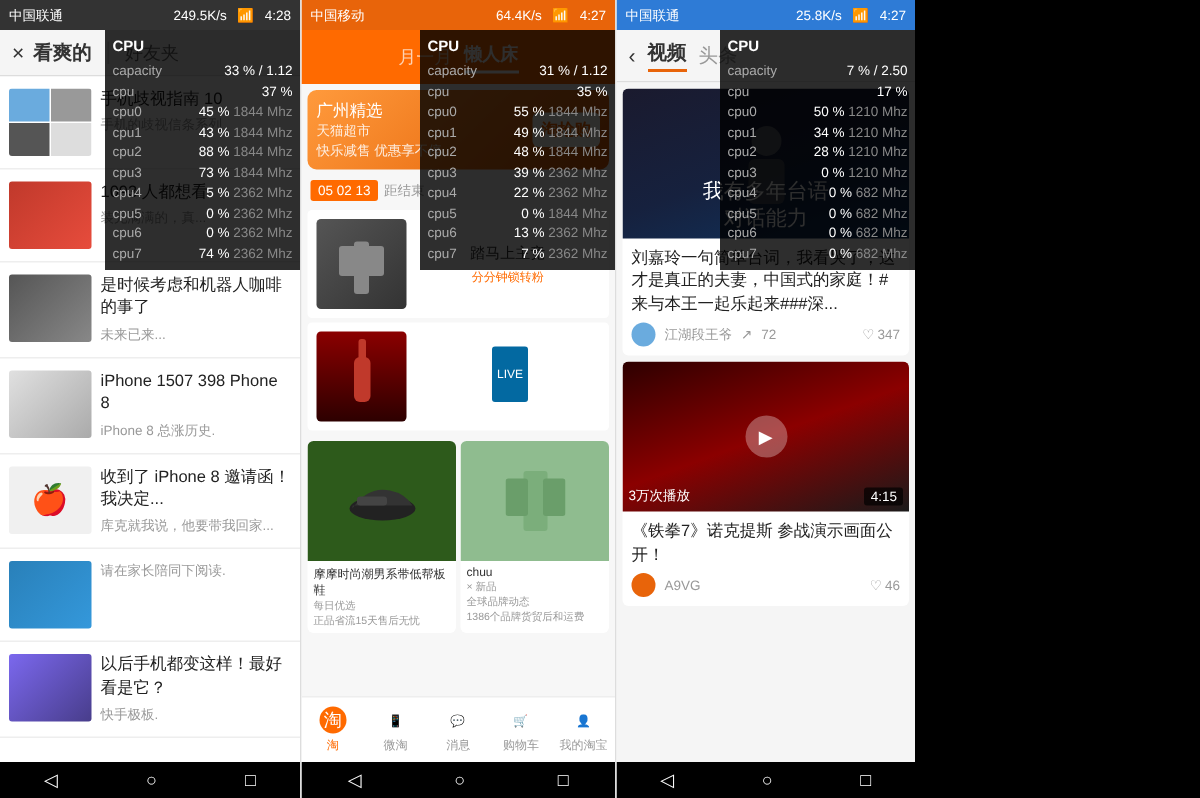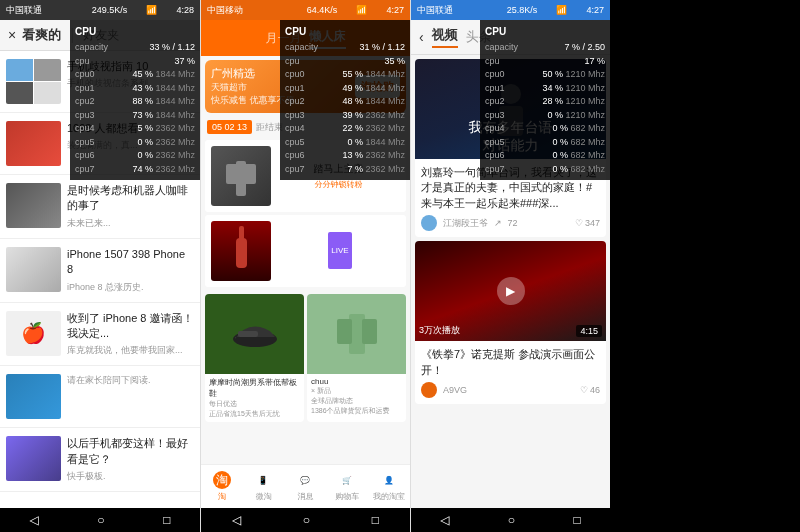--- a/index.html
+++ b/index.html
@@ -30,21 +30,21 @@
       justify-content: space-between;
       padding: 0 6px;
       font-size: 10px;
       color: #fff;
       flex-shrink: 0;
     }
     .status-bar.dark { background: #333; }
     .status-bar.orange { background: #e8640a; }
     .status-bar.blue { background: #2e7bd6; }
     .status-bar-left { display: flex; align-items: center; gap: 3px; }
-    .status-bar-right { display: flex; align-items: center; gap: 19px; }
+    .status-bar-right { display: flex; align-items: center; gap: 7px; }
 
     
     .cpu-overlay {
       position: absolute;
       right: 0;
       top: 20px;
       width: 130px;
       background: rgba(0,0,0,0.82);
       color: #fff;
       font-size: 9px;
@@ -198,21 +198,21 @@
       background: #eee;
       border-radius: 3px;
       flex-shrink: 0;
       display: flex;
       align-items: center;
       justify-content: center;
     }
     .product-info { flex: 1; text-align: center; }
     .product-title { font-size: 10px; color: #333; margin-bottom: 3px; }
     .live-badge {
-      background: #8b5cf6;
+      background: #0369a1;
       color: #fff;
       font-size: 8px;
       padding: 14px 3px;
       border-radius: 2px;
       margin-left: 3px;
     }
     .panel2-bottom-nav {
       height: 44px;
       background: #fff;
       border-top: 1px solid #eee;

